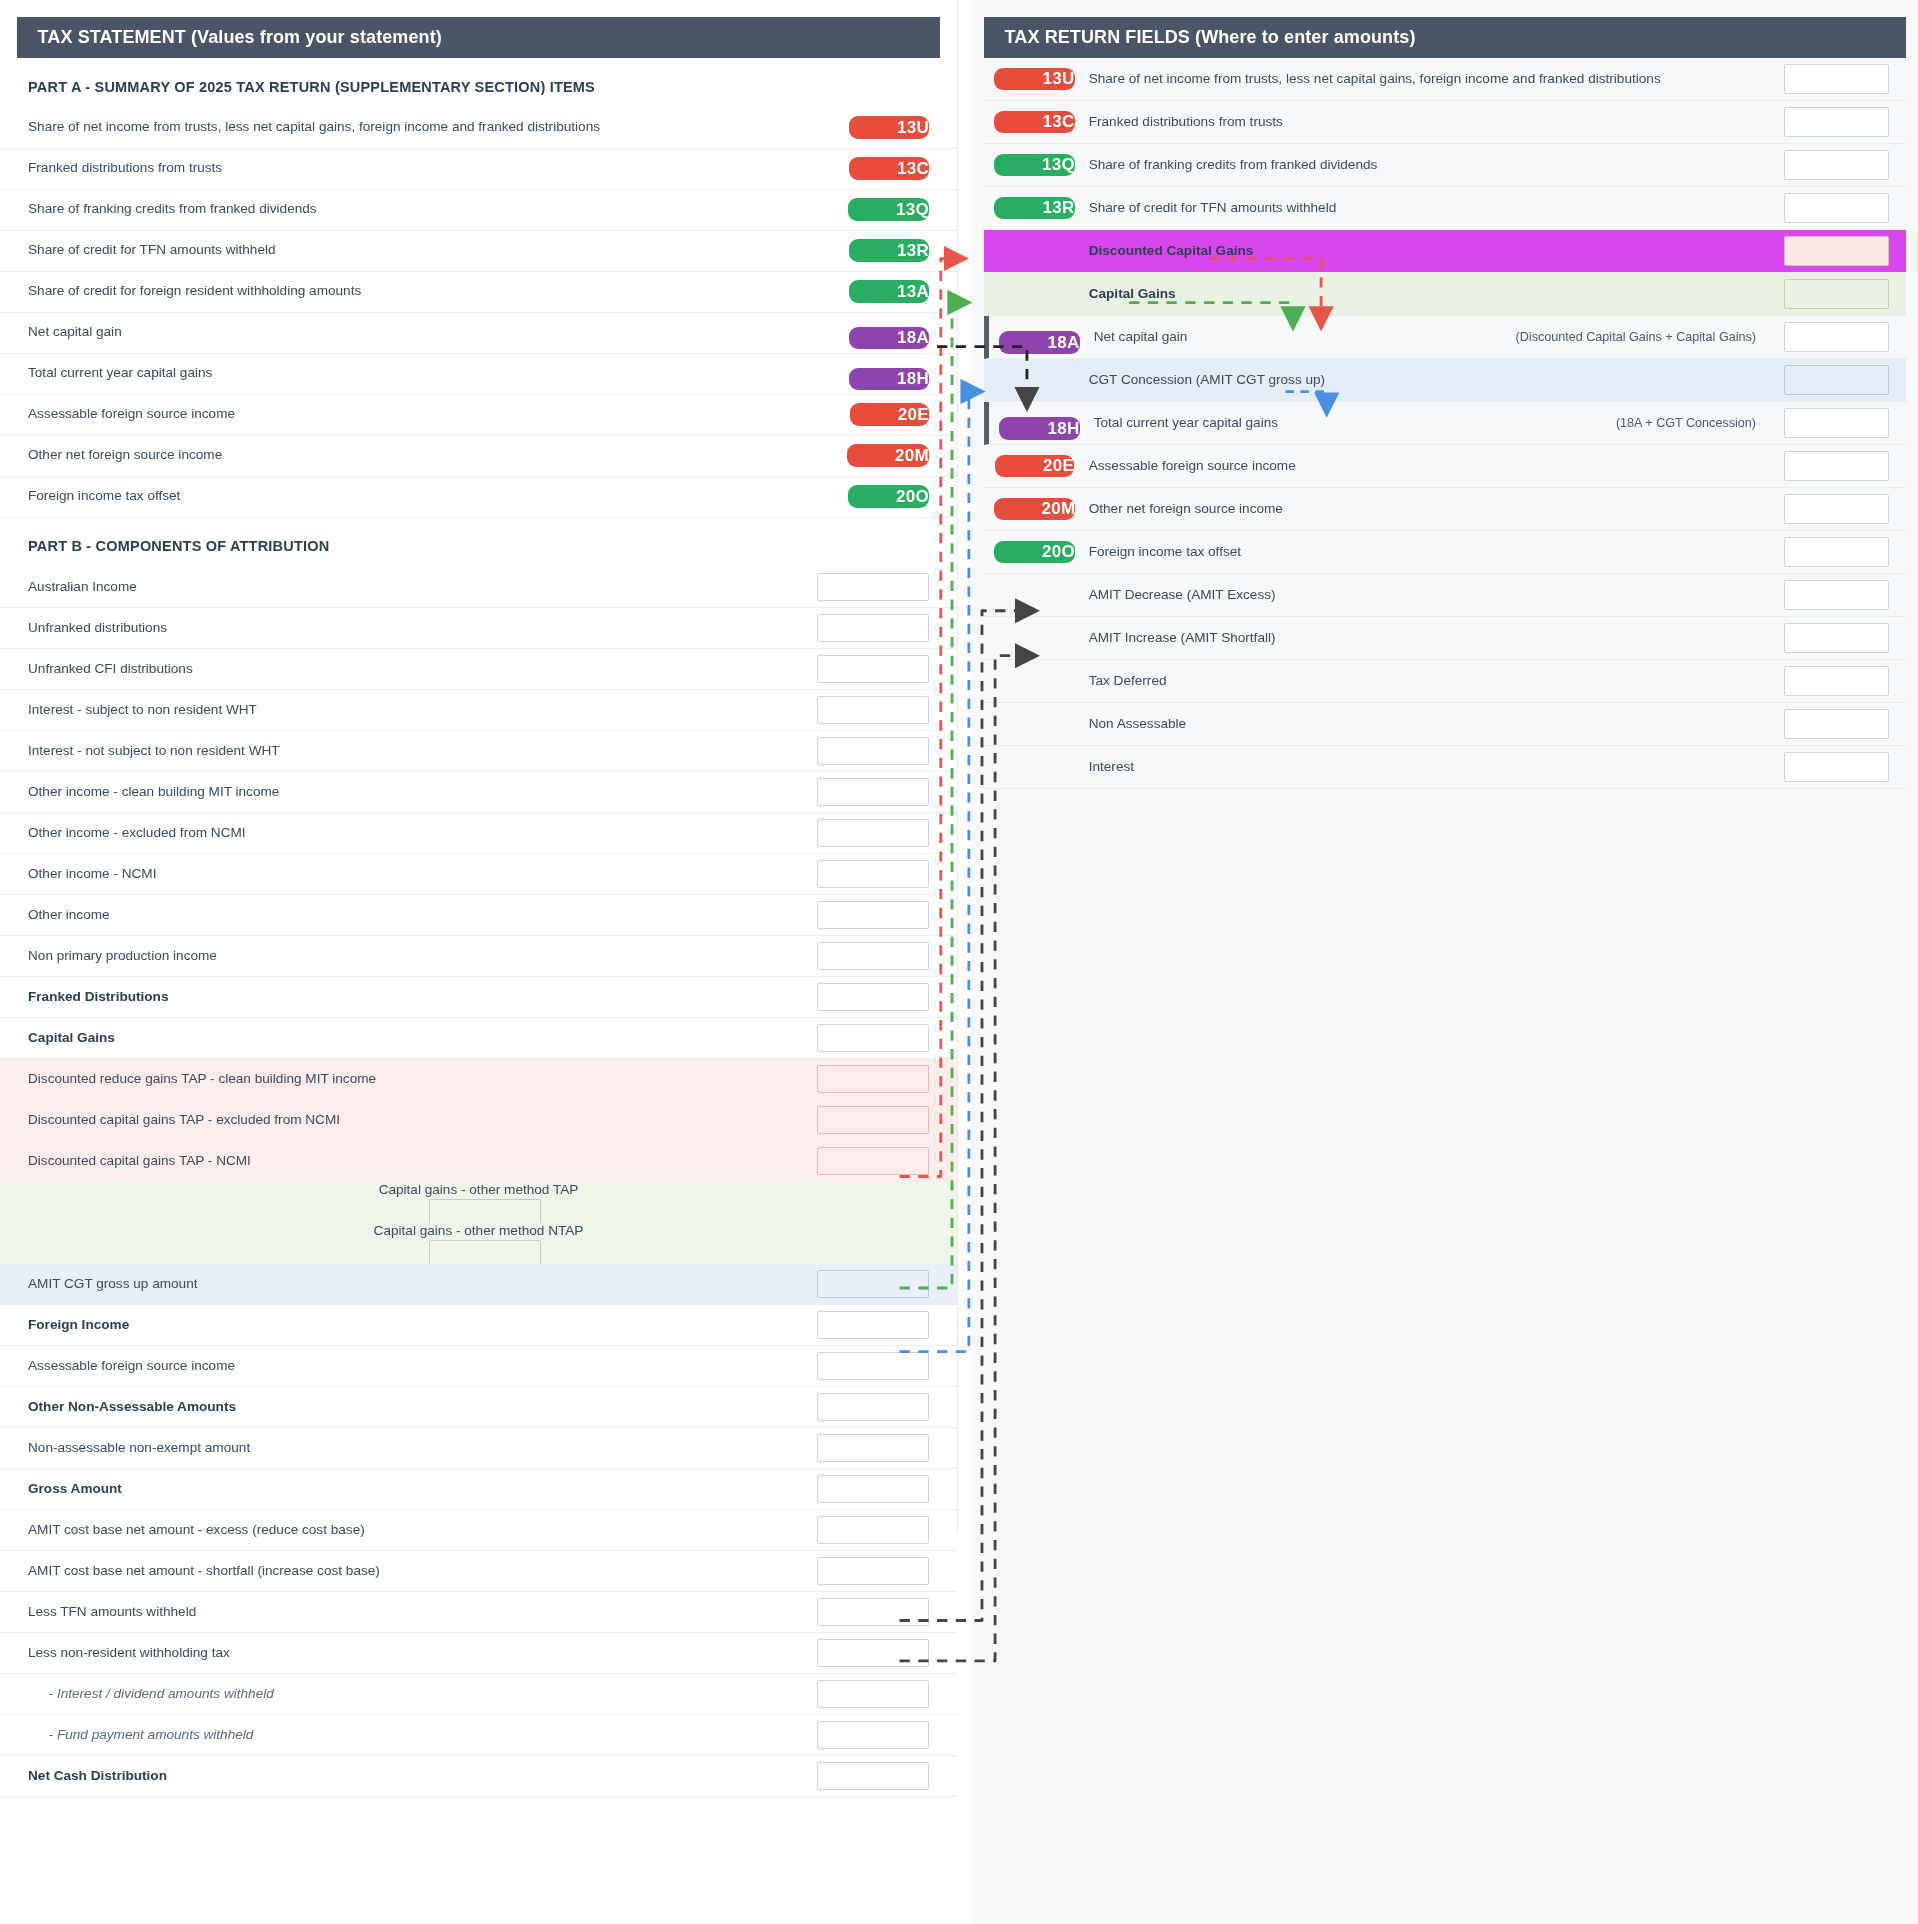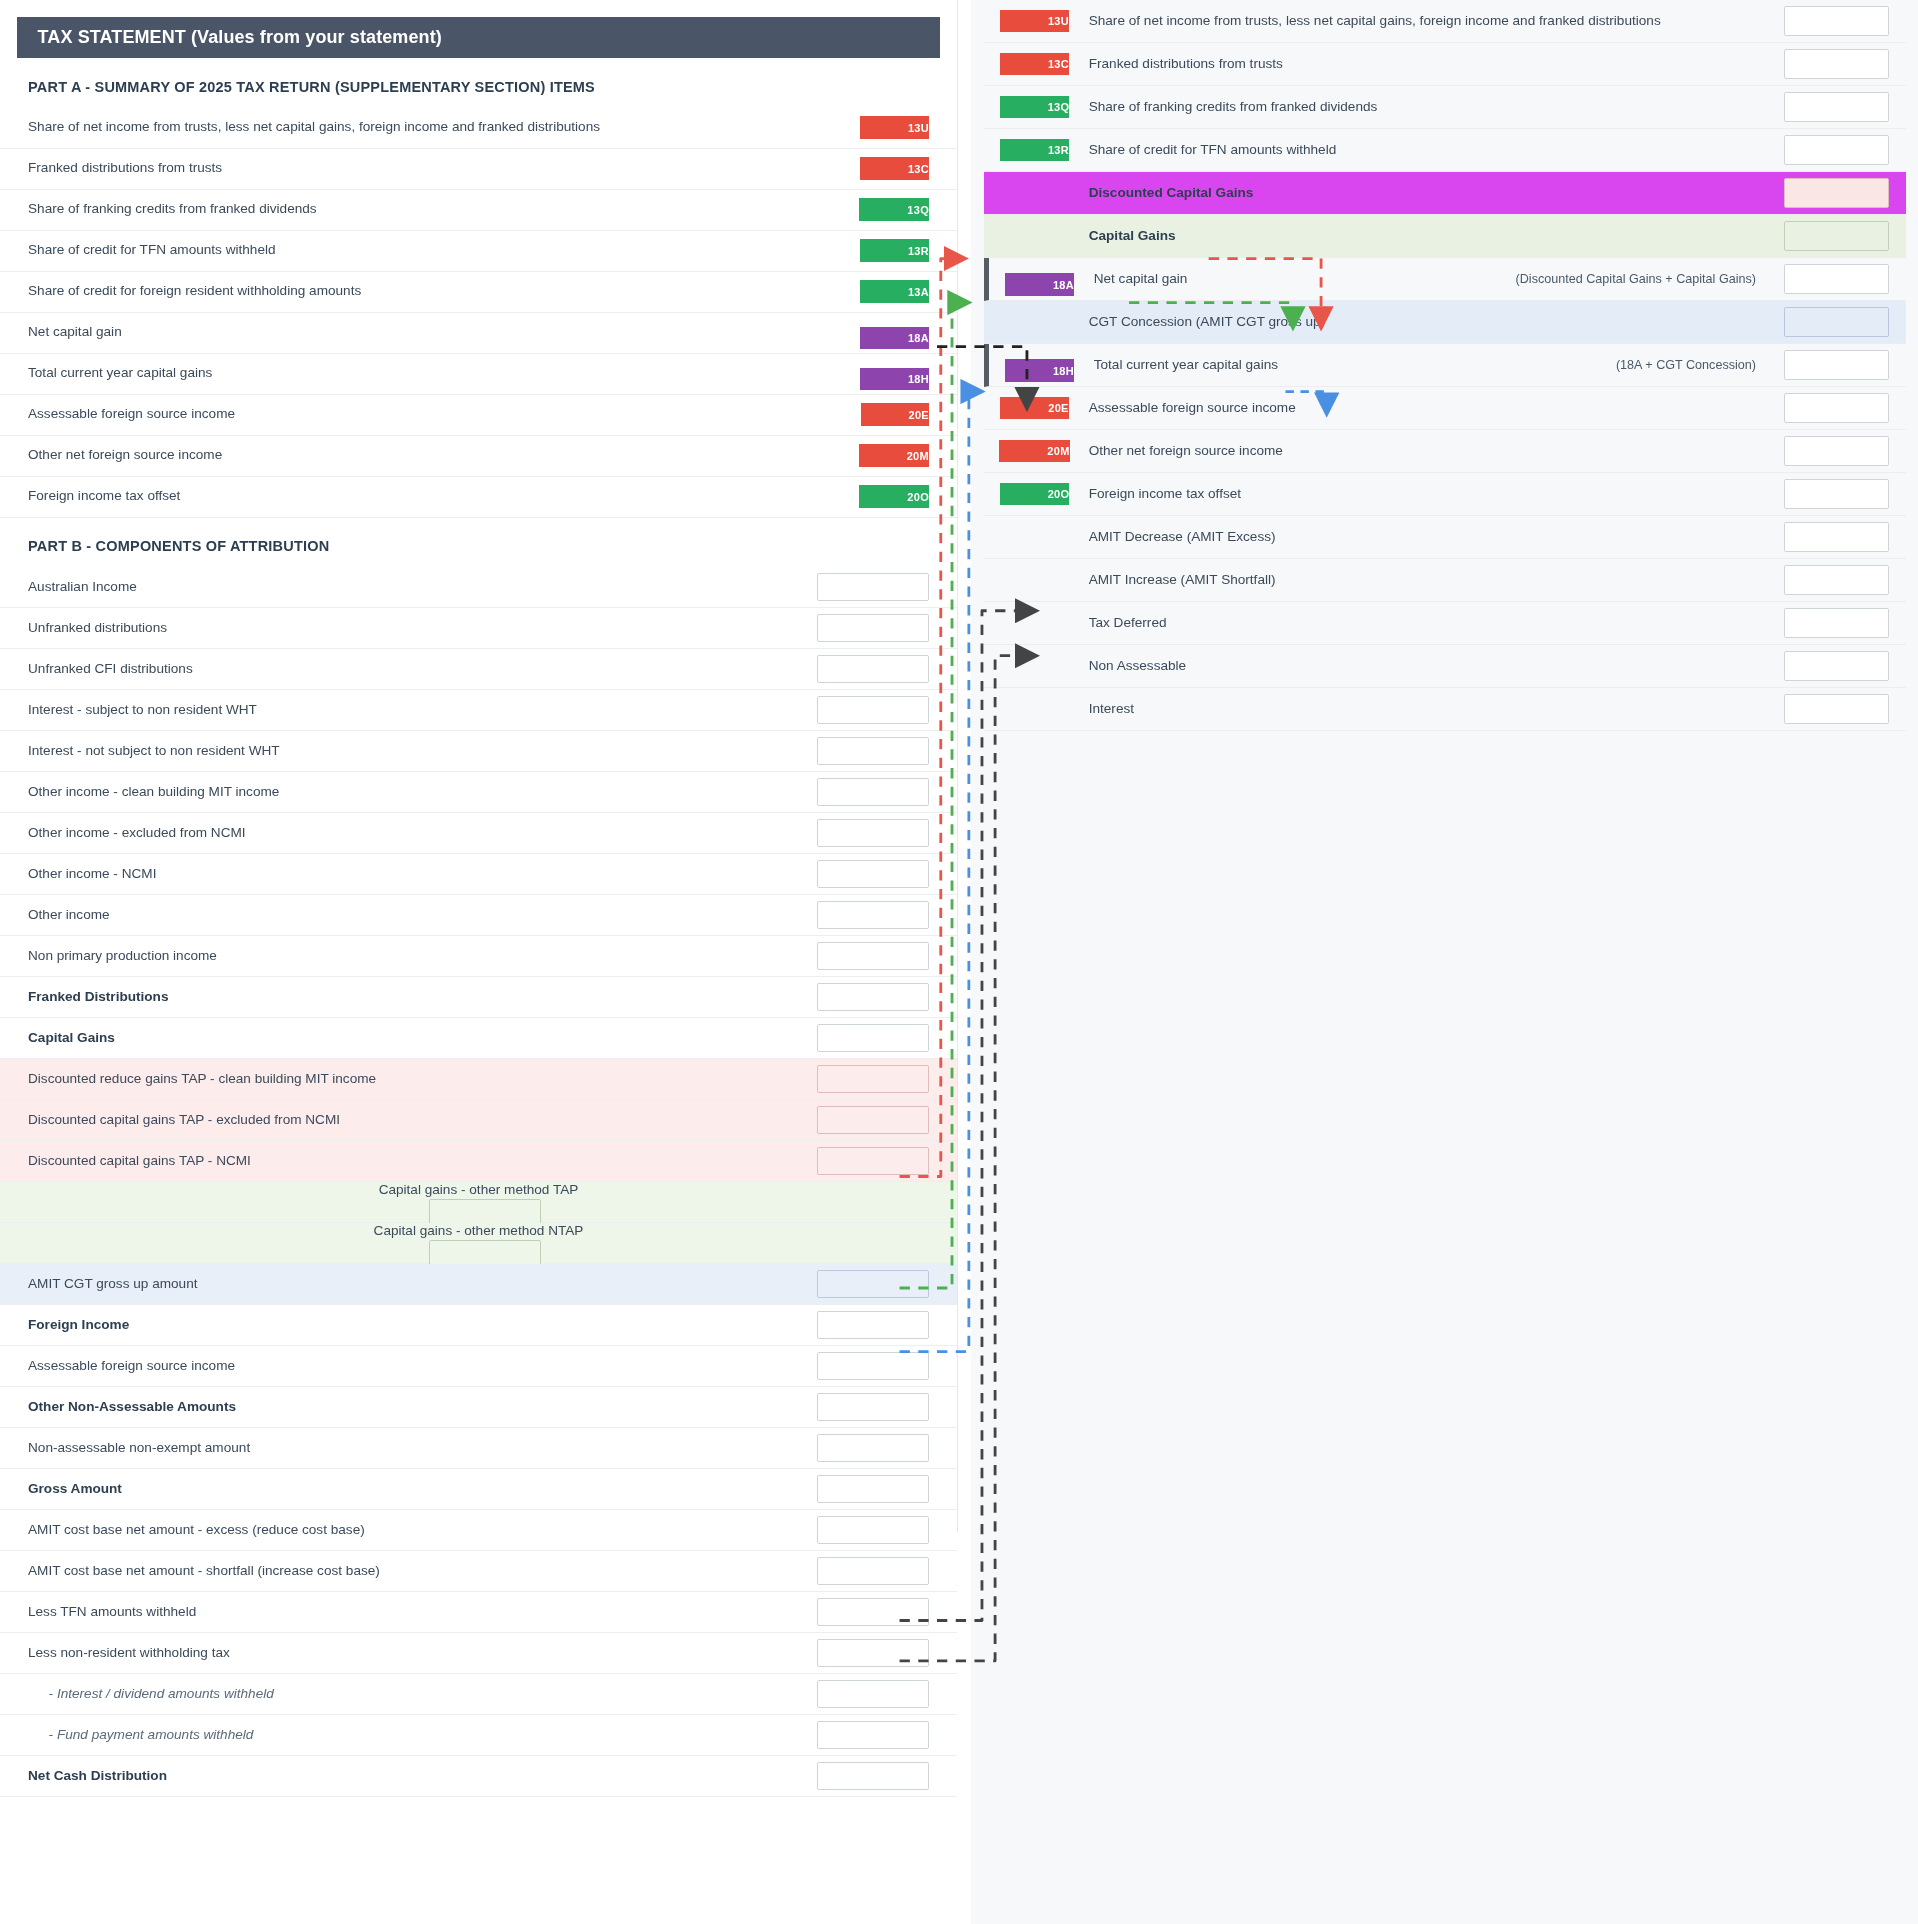--- a/index.html
+++ b/index.html
@@ -78,23 +78,23 @@
   }
   .tint-red   .amtbox { background: #fdecec; border-color: #dcbcbc; }
   .tint-green .amtbox { background: #eef5e9; border-color: #c2cfb8; }
   .tint-blue  .amtbox { background: #e9eff8; border-color: #bcc8dc; }
 
   .badge {
     display: inline-flex;
     align-items: center;
     justify-content: center;
     min-width: 41px; height: 22.5px;
-    border-radius: 0;
+    border-radius: 9px;
     color: #ffffff;
-    font-size: 11px;
+    font-size: 17px;
     font-weight: bold;
     flex: 0 0 auto;
     letter-spacing: 0.3px;
     padding-left: 48px;
   }
   .badge.red    { background: #e74c3c; }
   .badge.green  { background: #27ae60; }
   .badge.purple { background: #8e44ad; margin-top: 11px; }
 
   
@@ -327,20 +327,21 @@
           <div class="amtbox"></div>
         </div>
         <div class="lrow bold">
           <div class="lbl">Net Cash Distribution</div>
           <div class="amtbox"></div>
         </div>
       </div>
   </div>
 
   <div class="panel" id="right-panel">
+    <div class="panel-header">TAX RETURN FIELDS (Where to enter amounts)</div>
     <div id="right-rows">
         <div class="rrow">
           <div class="badge-cell">
             <span class="badge red">13U</span>
           </div>
           <div class="rlbl">Share of net income from trusts, less net capital gains, foreign income and franked distributions</div>
           <div class="rbox"></div>
         </div>
         <div class="rrow">
           <div class="badge-cell">

